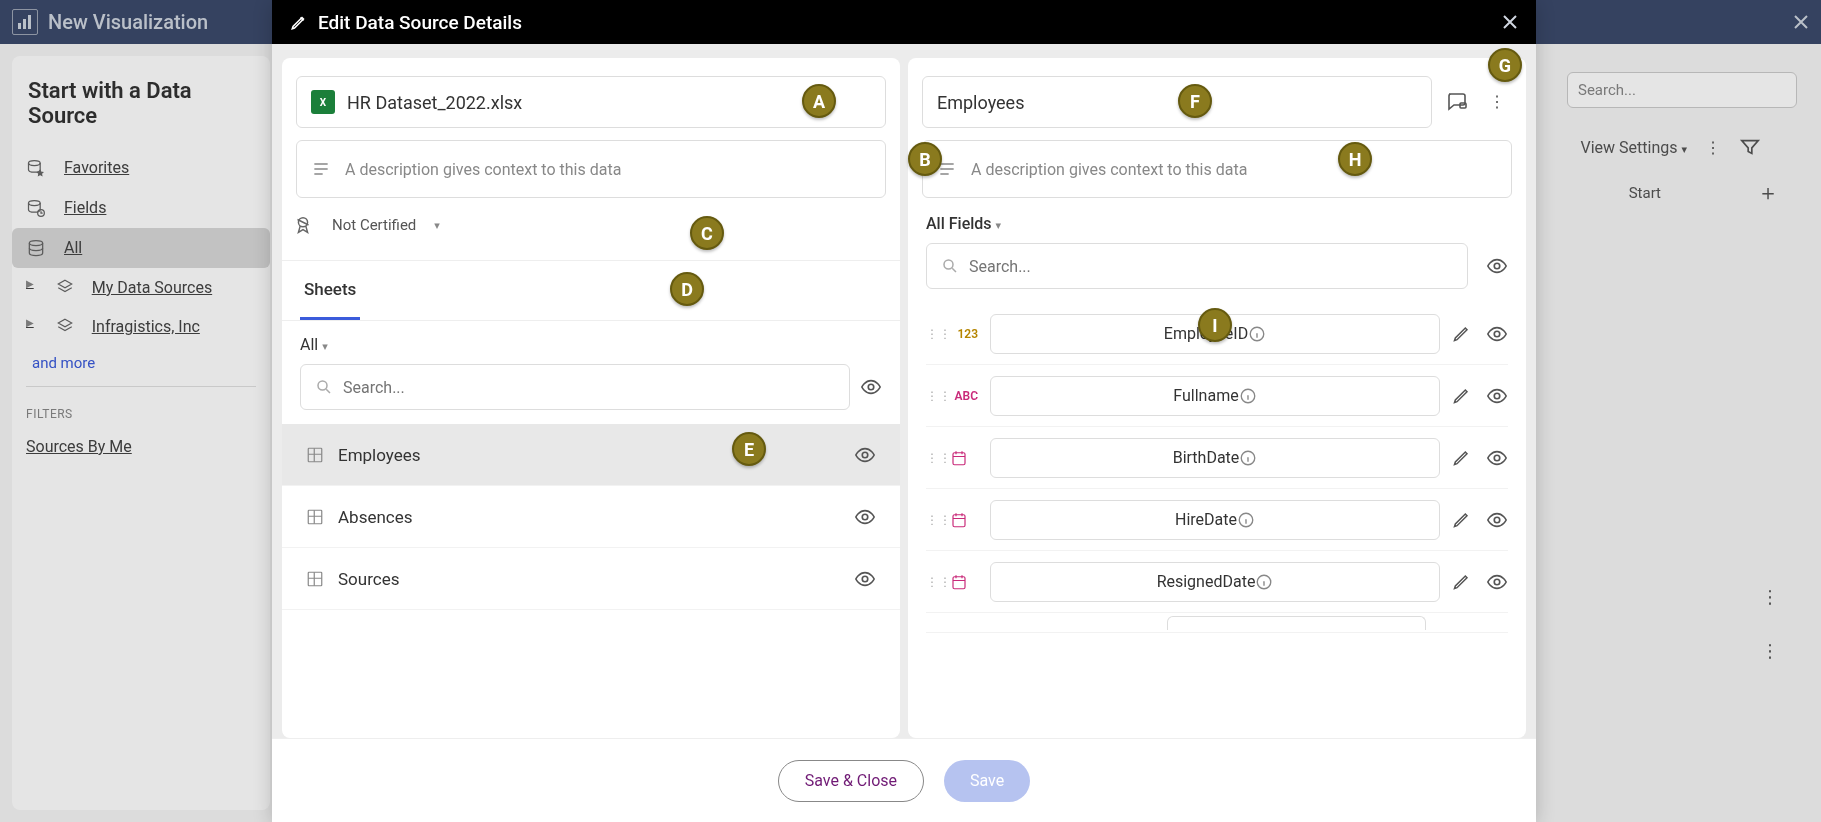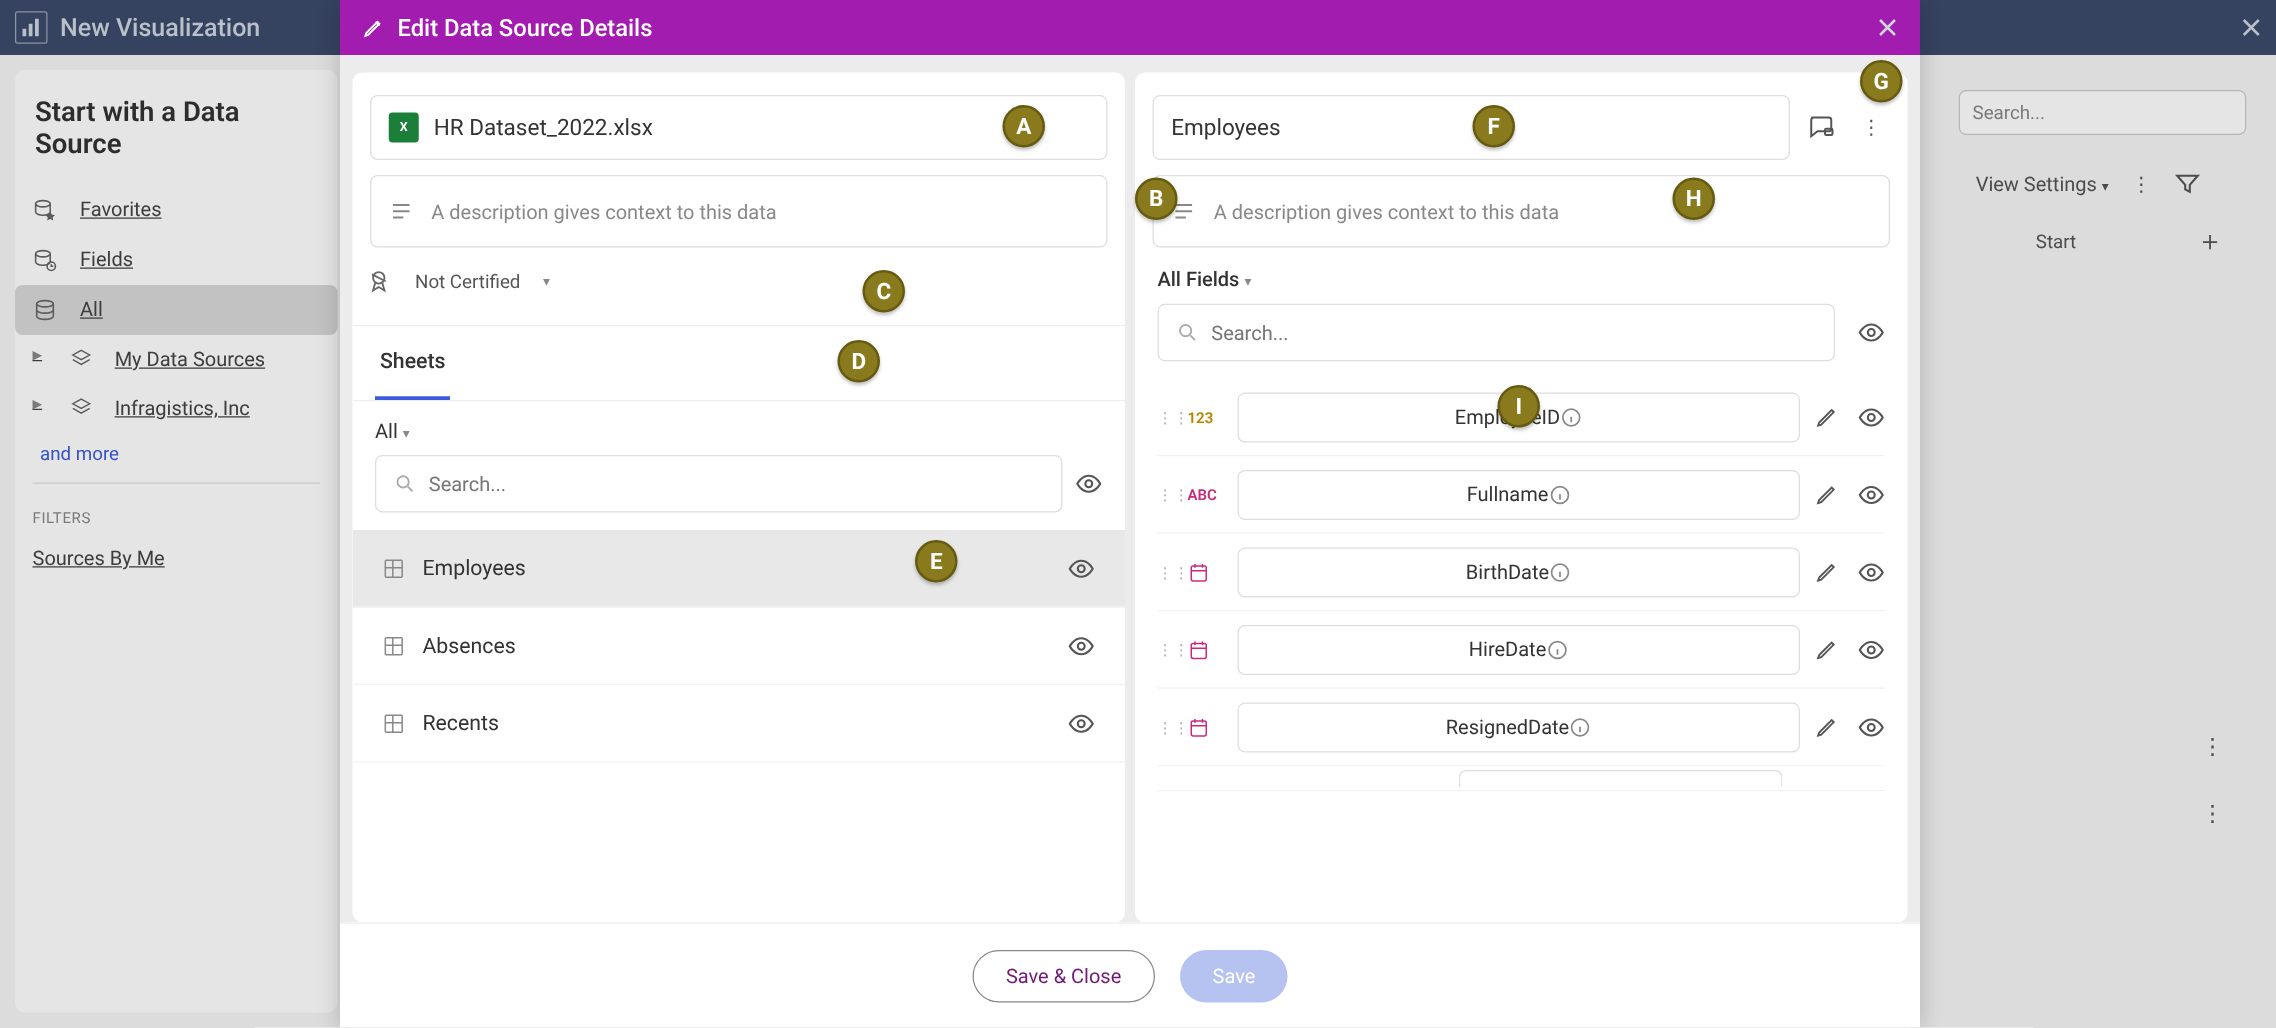--- a/index.html
+++ b/index.html
@@ -29,21 +29,21 @@
 .view-settings { position: absolute; right: 60px; top: 92px; display: flex; gap: 18px; align-items: center; color: #555; font-size: 16px; }
 .grid-header { position: absolute; right: 160px; top: 140px; color: #555; font-size: 15px; }
 .plus-header { position: absolute; right: 42px; top: 134px; color: #555; font-size: 22px; }
 .bg-row-dots { position: absolute; right: 42px; color: #555; font-size: 18px; }
 
 
 .overlay { position: absolute; inset: 0; background: rgba(0,0,0,0.10); }
 
 
 .modal { position: absolute; top: 0; left: 272px; width: 1264px; height: 822px; background: #fff; border-radius: 0 0 8px 8px; display: flex; flex-direction: column; box-shadow: 0 4px 20px rgba(0,0,0,0.2); }
-.modal-head { height: 44px; background: #a21caf; display: flex; align-items: center; padding: 0 18px; color: #fff; }
+.modal-head { height: 44px; background: #000000; display: flex; align-items: center; padding: 0 18px; color: #fff; }
 .modal-head .icon { margin-right: 10px; }
 .modal-head .title { font-size: 19px; font-weight: 500; }
 .modal-head .close { margin-left: auto; font-size: 18px; cursor: pointer; color: #d0d6e0; }
 .modal-body { flex: 1; display: flex; gap: 8px; padding: 14px 10px 0; background: #ececec; overflow: hidden; }
 .col { background: #fff; border-radius: 8px; flex: 1; display: flex; flex-direction: column; overflow: hidden; }
 .col-pad { padding: 18px 14px 0; }
 .name-row { display: flex; align-items: center; gap: 12px; border: 1px solid #ddd; border-radius: 6px; padding: 0 14px; height: 52px; }
 .xlsx-badge { width: 24px; height: 24px; background: #1b7f3a; border-radius: 3px; color: #fff; font-size: 10px; font-weight: bold; display: flex; align-items: center; justify-content: center; }
 .name-input { border: none; outline: none; font-size: 18px; flex: 1; color: #333; background: transparent; }
 .desc-row { display: flex; align-items: center; gap: 14px; border: 1px solid #ddd; border-radius: 6px; padding: 0 14px; height: 58px; margin-top: 12px; color: #888; font-size: 16px; }
@@ -65,21 +65,21 @@
 .right-head { padding: 18px 14px 0; display: flex; gap: 10px; align-items: flex-start; }
 .right-name { flex: 1; }
 .icon-btn { width: 30px; height: 30px; display: flex; align-items: center; justify-content: center; color: #555; cursor: pointer; border-radius: 4px; }
 .all-fields { padding: 16px 18px 10px; font-size: 16px; color: #333; font-weight: 500; }
 .field-search-row { display: flex; align-items: center; gap: 18px; padding: 0 18px 14px; }
 .field-search { flex: 1; height: 46px; border: 1px solid #ddd; border-radius: 6px; padding: 0 14px; display: flex; align-items: center; gap: 10px; color: #888; }
 .field-search input { border: none; outline: none; flex: 1; font-size: 16px; background: transparent; }
 .field-list { flex: 1; overflow: auto; padding: 0 18px; }
 .field-row { display: flex; align-items: center; gap: 12px; height: 62px; border-bottom: 1px solid #f2f2f2; }
 .drag { color: #aaa; font-size: 12px; cursor: grab; width: 12px; text-align: center; letter-spacing: 1px; }
-.type-badge { width: 28px; text-align: left; font-size: 12px; font-weight: 600; }
+.type-badge { width: 28px; text-align: right; font-size: 12px; font-weight: 600; }
 .type-num { color: #b58500; }
 .type-str { color: #c92a7a; }
 .type-date { color: #c92a7a; }
 .field-box { flex: 1; height: 40px; border: 1px solid #ddd; border-radius: 6px; display: flex; align-items: center; padding: 0 14px; font-size: 16px; color: #333; justify-content: center; }
 .info-ico { color: #888; cursor: pointer; }
 .row-acts { display: flex; gap: 14px; color: #555; }
 
 
 .modal-foot { height: 84px; background: #fff; display: flex; align-items: center; justify-content: center; gap: 20px; border-top: 1px solid #eee; }
 .btn { height: 42px; padding: 0 26px; border-radius: 22px; font-size: 16px; cursor: pointer; display: flex; align-items: center; }
@@ -270,21 +270,21 @@
                 <path d="M2 12s3.5-7 10-7 10 7 10 7-3.5 7-10 7S2 12 2 12z"></path>
                 <circle cx="12" cy="12" r="3"></circle>
               </svg>
     </span>
           </div>
           <div class="sheet-item">
     <svg class="grid-ico" viewBox="0 0 24 24" fill="none" stroke="#888" stroke-width="1.6">
               <rect x="3" y="3" width="18" height="18" rx="1"></rect>
               <path d="M3 11h18M11 3v18"></path>
             </svg>
-    <span>Recents</span>
+    <span>Sources</span>
     <span class="eye">
       <svg width="22" height="22" viewBox="0 0 24 24" fill="none" stroke="#555" stroke-width="1.8">
                 <path d="M2 12s3.5-7 10-7 10 7 10 7-3.5 7-10 7S2 12 2 12z"></path>
                 <circle cx="12" cy="12" r="3"></circle>
               </svg>
     </span>
           </div>
         </div>
     </div>
 

